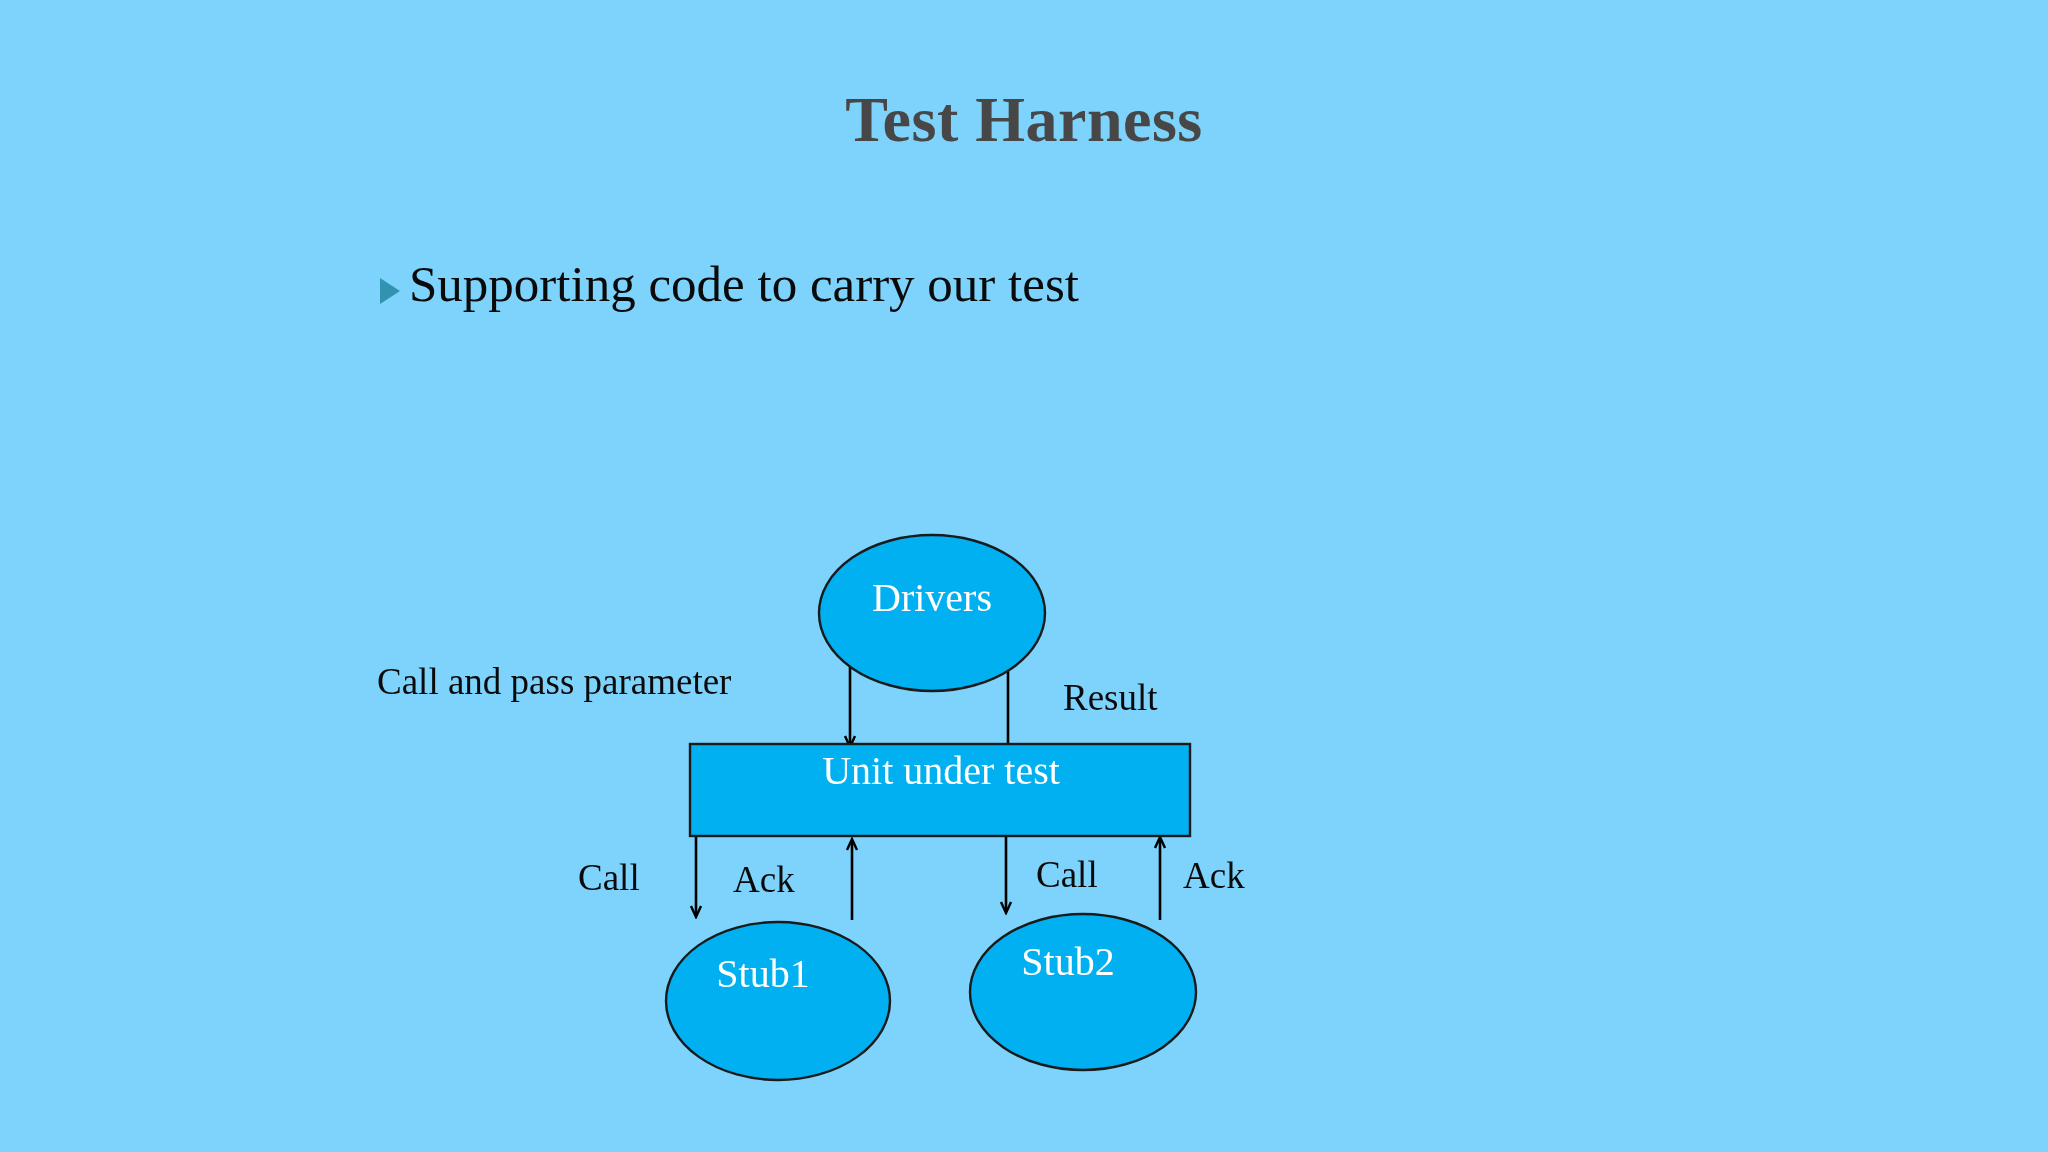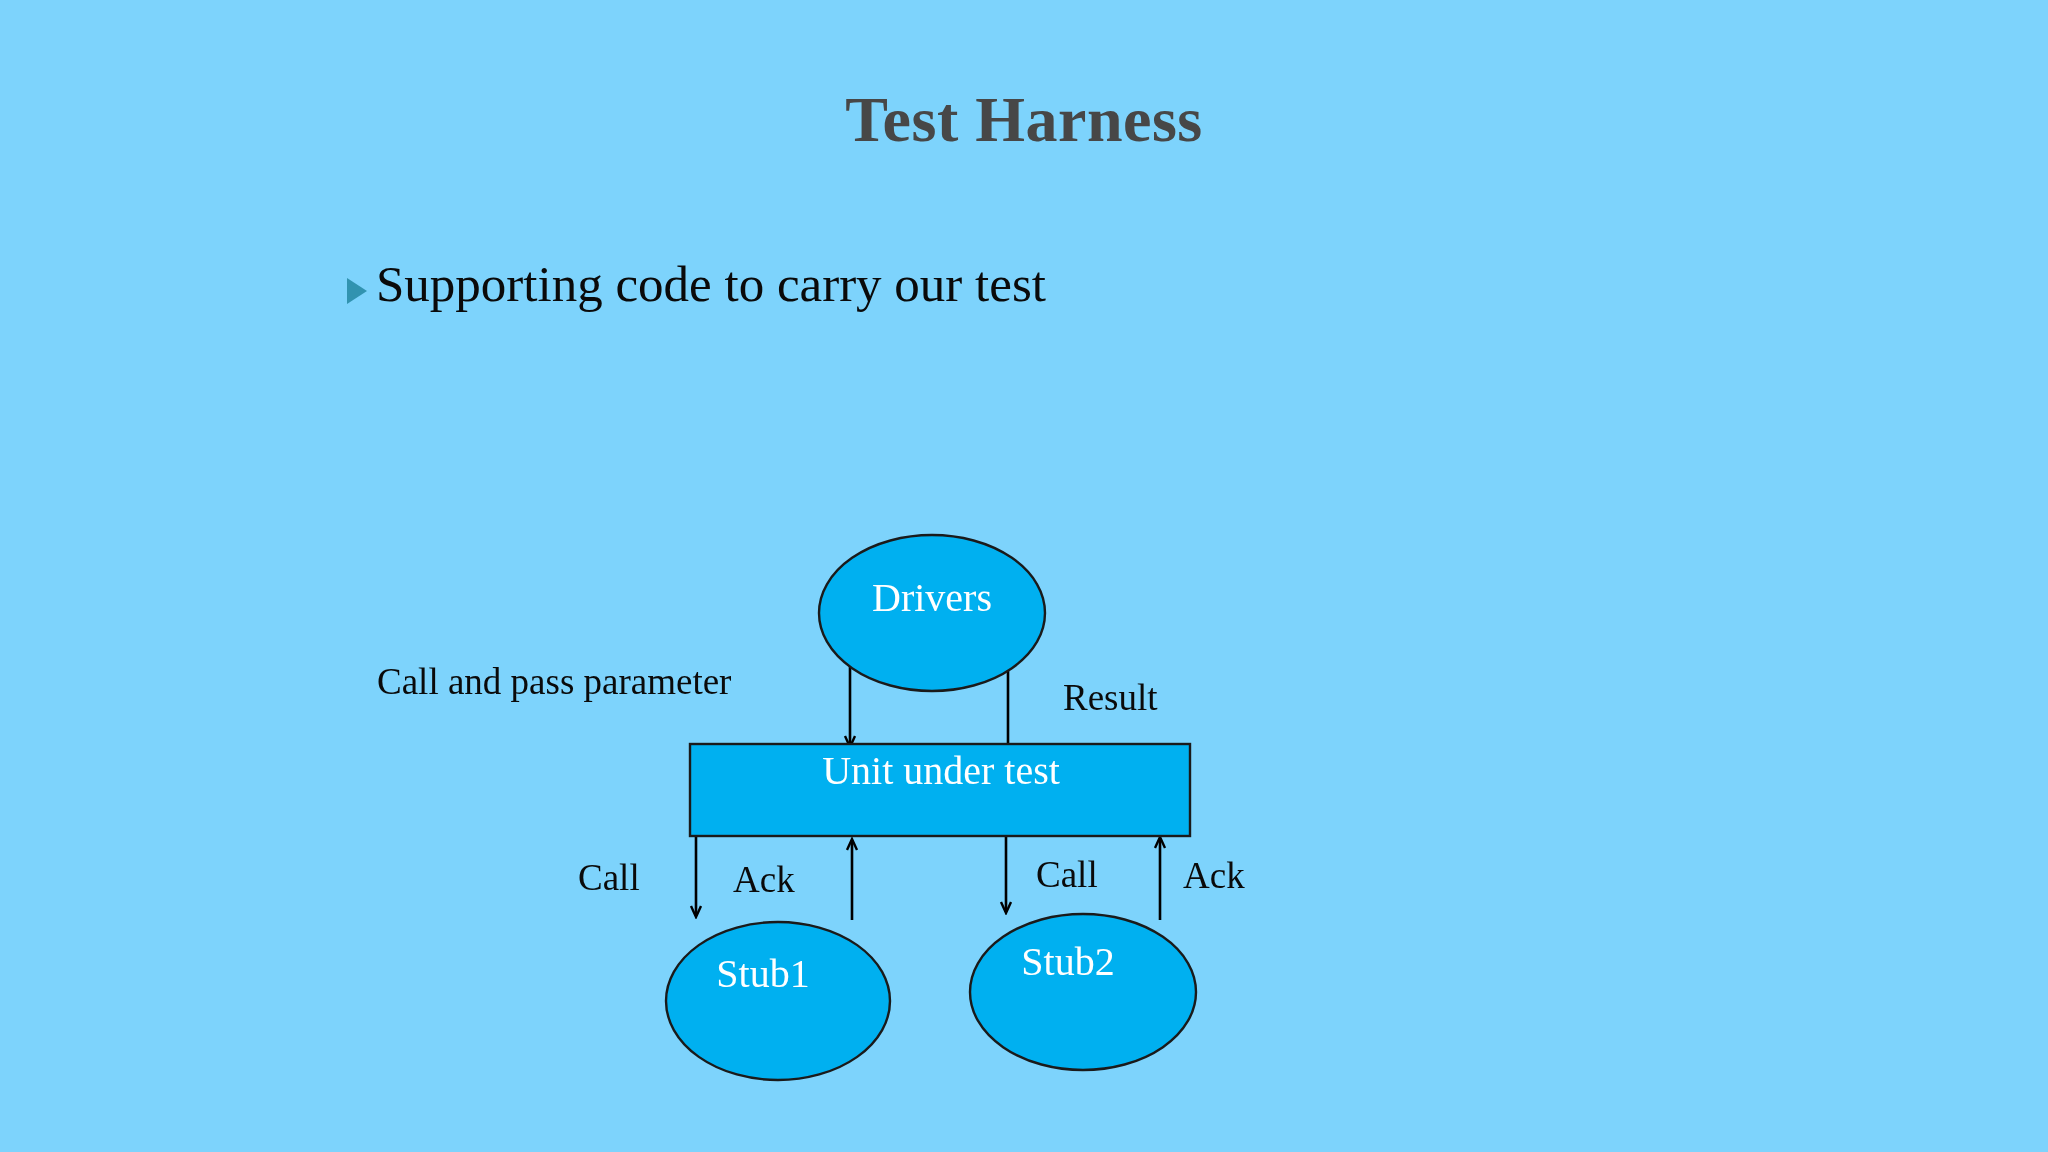--- a/index.html
+++ b/index.html
@@ -27,21 +27,21 @@
     font-weight: bold;
     font-size: 64px;
     line-height: 1.05;
     color: #474747;
     letter-spacing: 0.5px;
   }
 
   
   #bullets {
     position: absolute;
-    left: 344px;
+    left: 377px;
     top: 252px;
     width: 1320px;
   }
   .bullet-row {
     position: relative;
     display: flex;
     align-items: flex-start;
     margin-bottom: 4px;
   }
   .bullet-marker {

